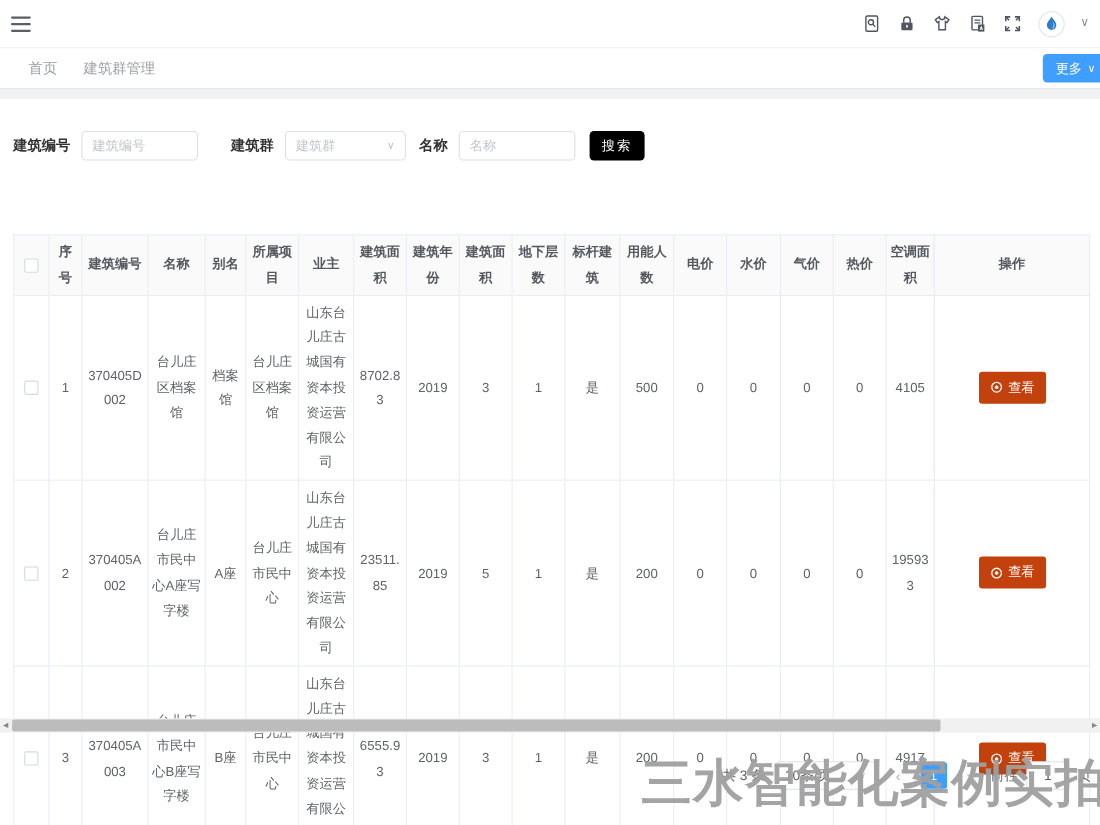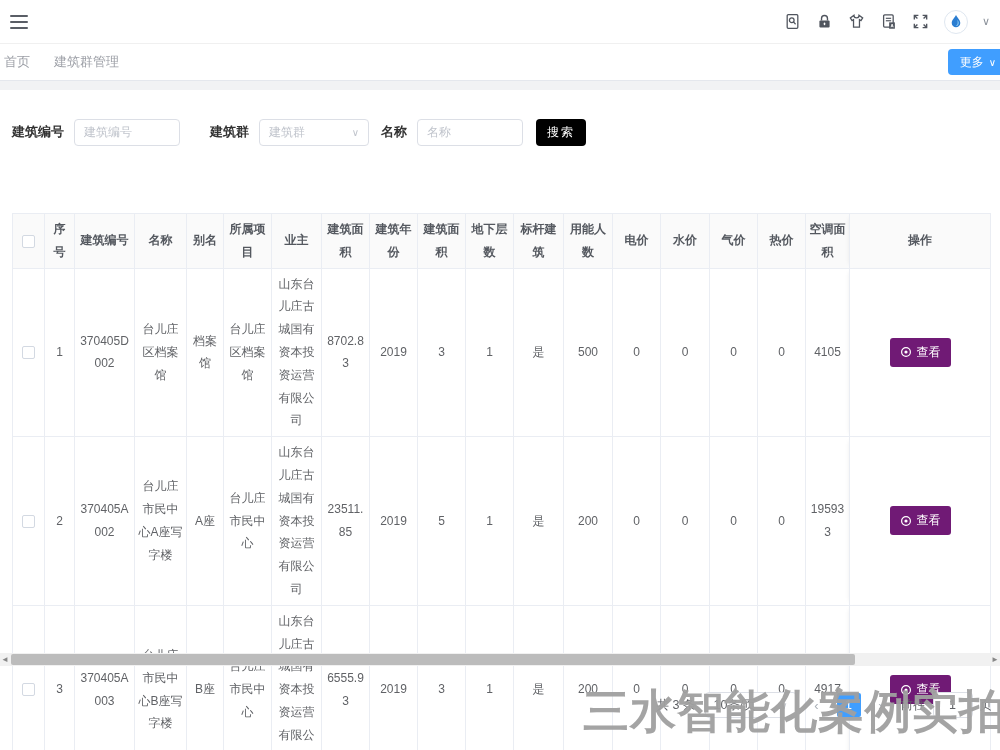--- a/index.html
+++ b/index.html
@@ -14,21 +14,21 @@
   .hamburger i { display:block; height:2px; background:#5a5e66; border-radius:1px; }
   .nav-right { display:flex; align-items:center; gap:14px; }
   .nav-icon { width:18px; height:18px; color:#50555e; display:flex; align-items:center; justify-content:center; cursor:pointer; }
   .nav-icon svg { width:17px; height:17px; }
   .logo-circle { width:24px; height:24px; border-radius:50%; background:#fff; border:1px solid #dfe7f0;
                  display:flex; align-items:center; justify-content:center; }
   .caret-down { color:#8a9099; font-size:11px; line-height:1; }
 
   
   .tabbar { position:relative; height:37px; background:#fff; border-bottom:1px solid #e4e7ed;
-            display:flex; align-items:center; padding-left:4px; }
+            display:flex; align-items:center; padding-left:26px; }
   .tab { font-size:13px; color:#9c9fa6; margin-right:24px; height:36px; line-height:36px; cursor:pointer; }
   .tab.active { color:#409eff; position:relative; padding:0 10px; margin-right:0; }
   .tab.active::after { content:""; position:absolute; left:0; right:0; bottom:-1px; height:2px; background:#409eff; }
   .tab .close-x { font-size:12px; margin-left:6px; color:#409eff; }
   .more-btn { position:absolute; right:-8px; top:50%; transform:translateY(-50%);
               background:#409eff; color:#fff; font-size:12px; height:26px; padding:0 12px;
               border:none; border-radius:4px; display:flex; align-items:center; gap:5px; cursor:pointer; }
   .more-btn .caret { font-size:10px; }
   .gray-strip { height:9px; background:#f1f2f4; }
 
@@ -52,21 +52,21 @@
   table { border-collapse:collapse; table-layout:fixed; width:978px; font-size:12px; color:#606266; }
   th,td { border:1px solid #eaedf3; text-align:center; vertical-align:middle;
           padding:4px 3px; line-height:1.9; word-break:break-all; }
   thead th { background:#fafafa; color:#54585f; font-weight:700; height:42px; }
   tbody tr:nth-child(1) td { height:122px; }
   tbody tr:nth-child(2) td { height:120px; }
   tbody tr:nth-child(3) td { height:120px; }
   .col-op { border-left:1px solid #dde1e9; box-shadow:-4px 0 5px -4px rgba(0,0,0,.10); }
   .checkbox { display:inline-block; width:13px; height:13px; border:1px solid #d3d9e2;
               border-radius:2px; background:#fff; vertical-align:middle; cursor:pointer; }
-  .view-btn { display:inline-flex; align-items:center; gap:5px; background:#701a75; color:#fff;
+  .view-btn { display:inline-flex; align-items:center; gap:5px; background:#c2410c; color:#fff;
               border:none; border-radius:3px; padding:6px 10px; font-size:12px; cursor:pointer; }
 
   
   .hscroll { position:absolute; left:0; top:653px; width:1000px; height:13px; background:#f1f1f1;
              display:flex; align-items:center; }
   .hs-arrow { width:10px; height:13px; display:flex; align-items:center; justify-content:center; color:#888;
               font-size:8px; cursor:pointer; flex:none; }
   .hs-thumb { position:absolute; left:11px; width:844px; top:1px; height:11px; background:#bcbcbc;
               border-radius:2px; cursor:grab; }
 

